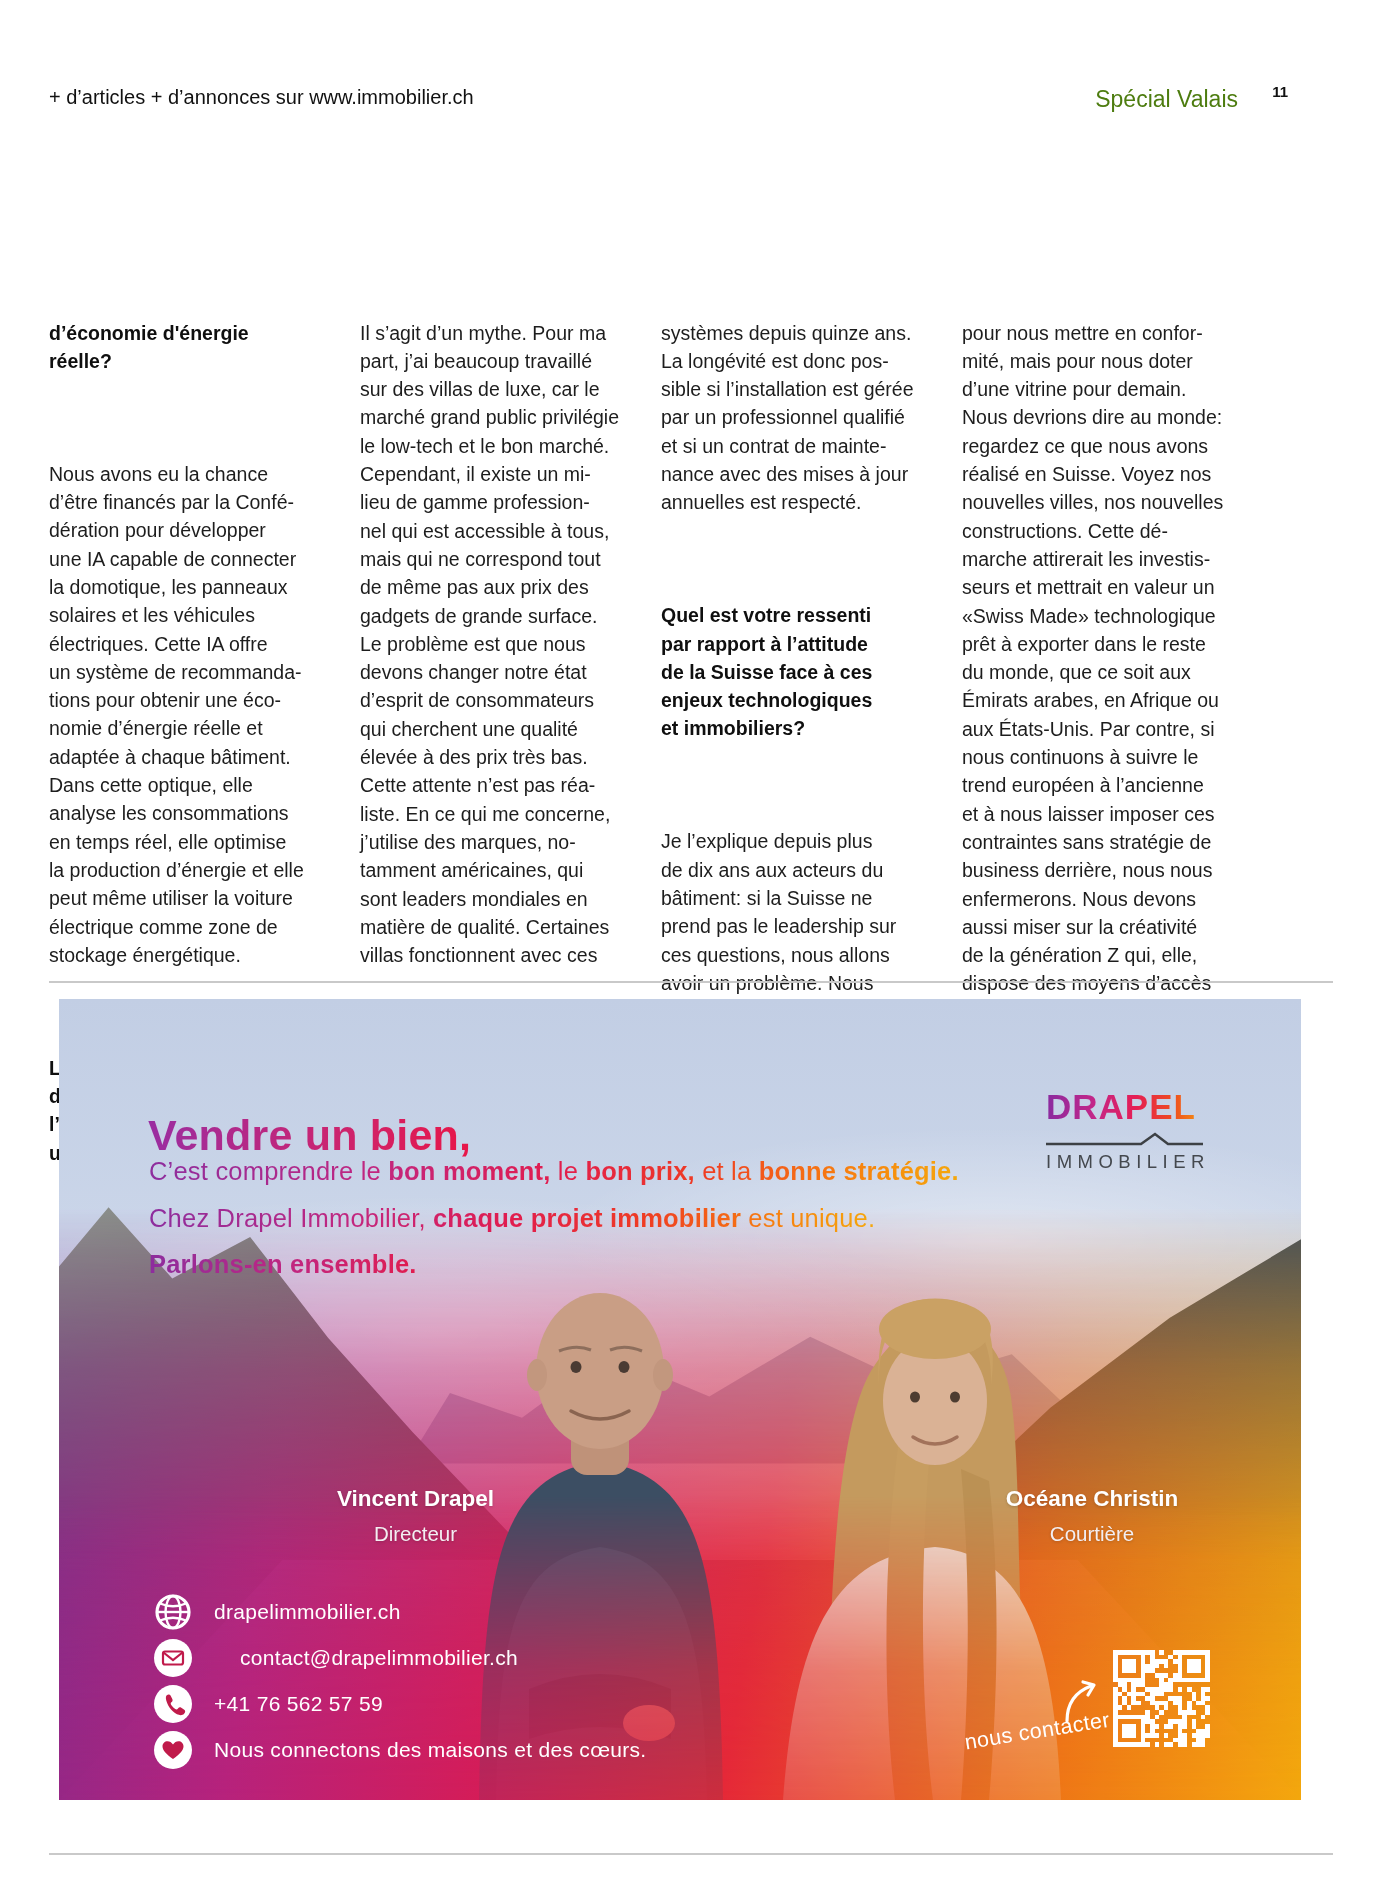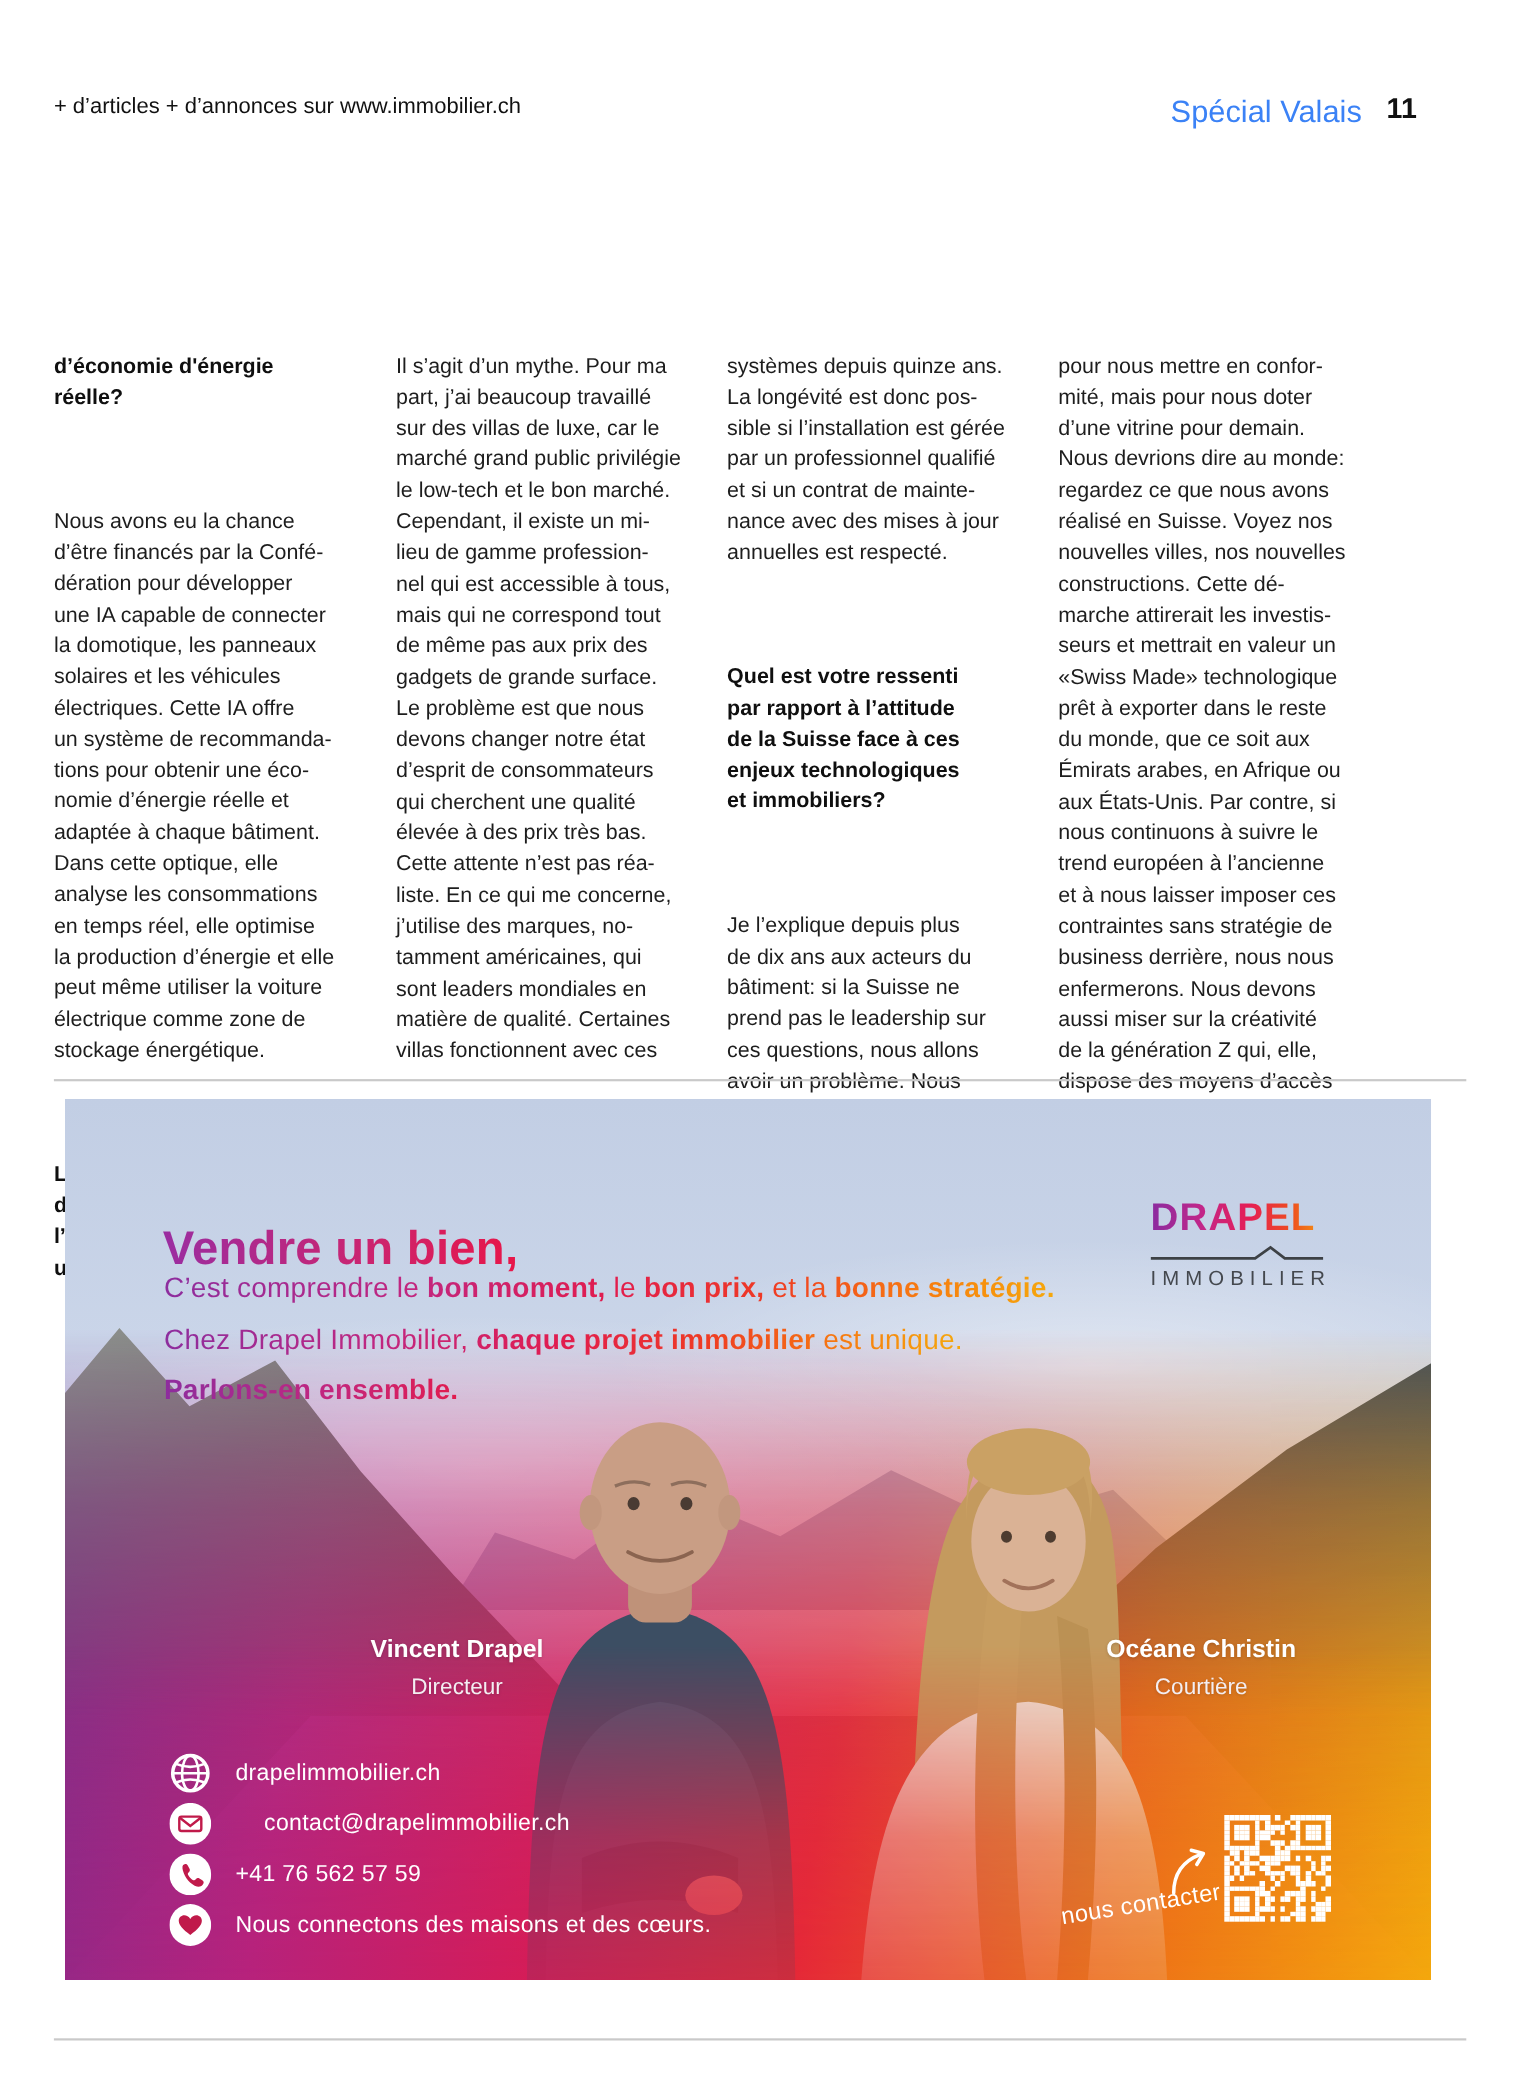--- a/index.html
+++ b/index.html
@@ -1,22 +1,22 @@
 <!DOCTYPE html>
 <html><head>
 <meta charset="utf-8">
 <style>
   html,body{margin:0;padding:0;background:#ffffff;}
   .page{position:relative;width:1348px;height:1890px;background:#ffffff;overflow:hidden;
         font-family:"Liberation Sans",sans-serif;color:#1c1c1c;}
 
   
   .hdr-left{position:absolute;left:49px;top:86px;font-size:20px;color:#111;}
-  .hdr-right{position:absolute;right:110px;top:86px;font-size:28px;color:#3b82f6;margin-left:29px;}
-  .hdr-page{position:absolute;right:60px;top:83px;font-size:26px;font-weight:700;color:#111;}
+  .hdr-right{position:absolute;right:110px;top:86px;font-size:23px;color:#4d7c0f;margin-left:29px;}
+  .hdr-page{position:absolute;right:60px;top:83px;font-size:15px;font-weight:700;color:#111;}
 
   
   .col{position:absolute;top:262px;width:300px;font-size:19.5px;line-height:28.3px;
        white-space:pre;color:#1d1d1d;}
   .col-1{left:49px;}  .col-2{left:360px;}  .col-3{left:661px;}  .col-4{left:962px;}
   .blk{margin:0 0 28px 0;}
   .blk.heading{font-weight:700;color:#0f0f0f;}
 
   .rule{position:absolute;left:49px;width:1284px;height:1.5px;background:#c9c9c9;}
   .rule-top{top:981px;}

